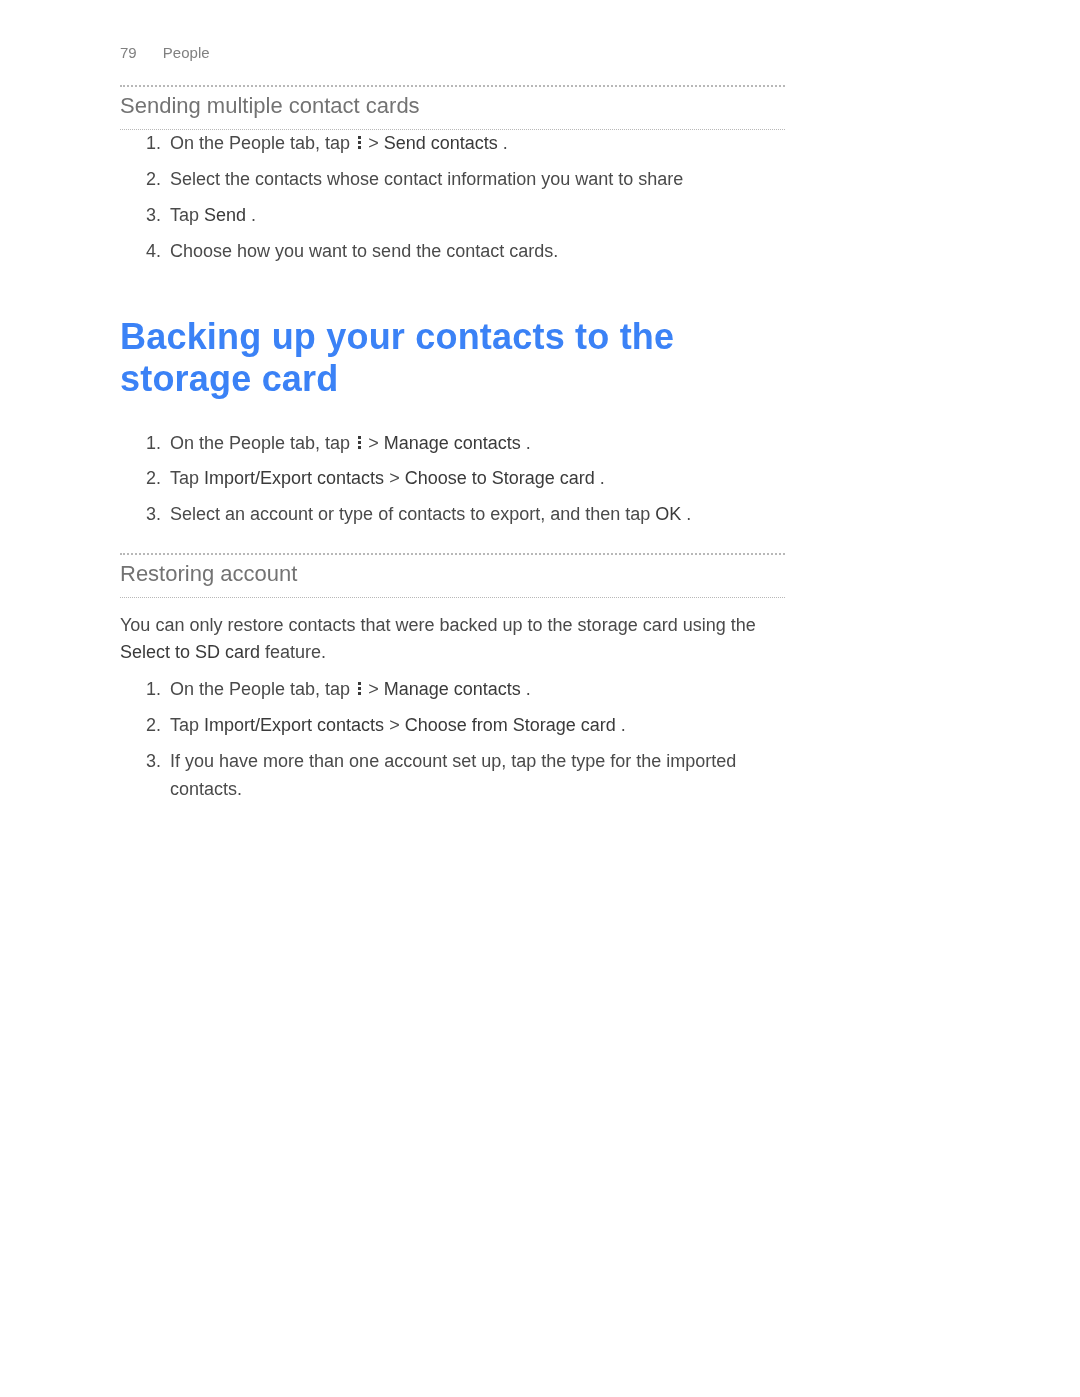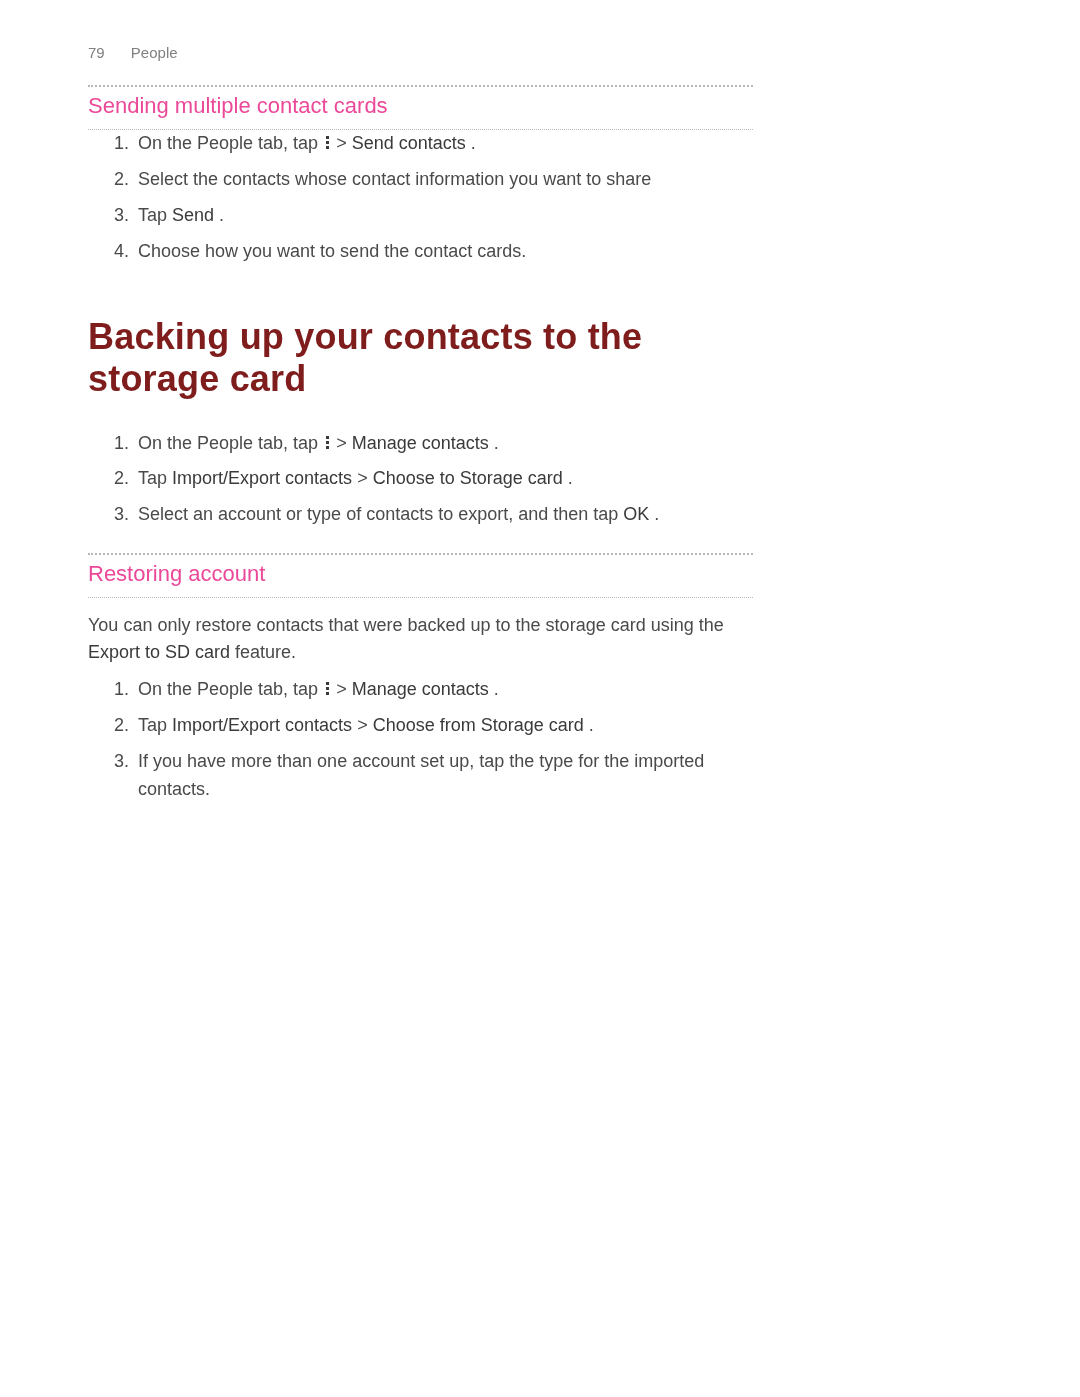--- a/index.html
+++ b/index.html
@@ -10,43 +10,43 @@
     font-family: "Segoe UI", "Helvetica Neue", Arial, sans-serif;
     color: #4a4a4a;
   }
   .page {
     width: 1080px;
     min-height: 1397px;
     padding: 44px 0 0 0;
     position: relative;
   }
   .content {
-    margin-left: 88px;
+    margin-left: 120px;
     width: 665px;
   }
   .header-row {
     font-size: 15px;
     color: #808080;
     margin-bottom: 24px;
   }
   .header-row .pnum { display: inline-block; margin-right: 22px; }
   .dotrule {
     border: none;
     border-top: 2px dotted #b8b8b8;
     margin: 0;
   }
   .dotrule.thin { border-top: 1px dotted #b8b8b8; }
   .subheading {
-    color: #ec4899; 
+    color: #737373; 
     font-size: 22px;
     font-weight: 400;
     margin: 6px 0 10px 0;
   }
   .h1 {
-    color: #7f1d1d;
+    color: #3b82f6;
     font-size: 36px;
     font-weight: 600;
     margin: 50px 0 30px 0;
     letter-spacing: 0.2px;
   }
   ol.steps {
     margin: 0 0 18px 0;
     padding-left: 46px;
     font-size: 18px;
     line-height: 1.55;
@@ -147,21 +147,21 @@
     </ol>
 
     <div class="section-gap"></div>
 
     <hr class="dotrule">
     <div class="subheading">Restoring account</div>
     <hr class="dotrule thin">
 
     <p class="bodytext">
       <span>You can only restore contacts that were backed up to the storage card using the </span>
-      <strong class="k">Export to SD card</strong>
+      <strong class="k">Select to SD card</strong>
       <span> feature.</span>
     </p>
 
     <ol class="steps">
       <li>
         <span>On the People tab, tap </span>
         <span class="menu-icon">
           <svg width="5" height="14" viewBox="0 0 5 14">
               <rect x="1" y="0" width="3" height="3" fill="#3a3a3a"></rect>
               <rect x="1" y="5" width="3" height="3" fill="#3a3a3a"></rect>

